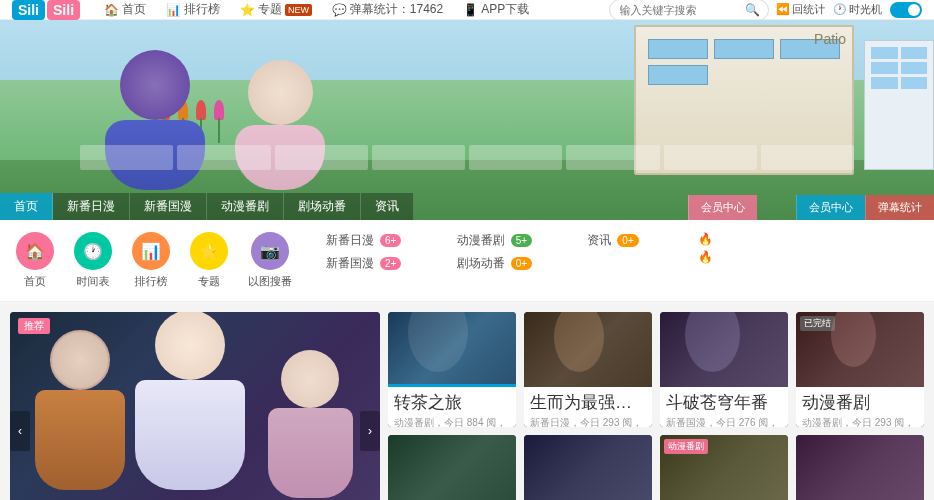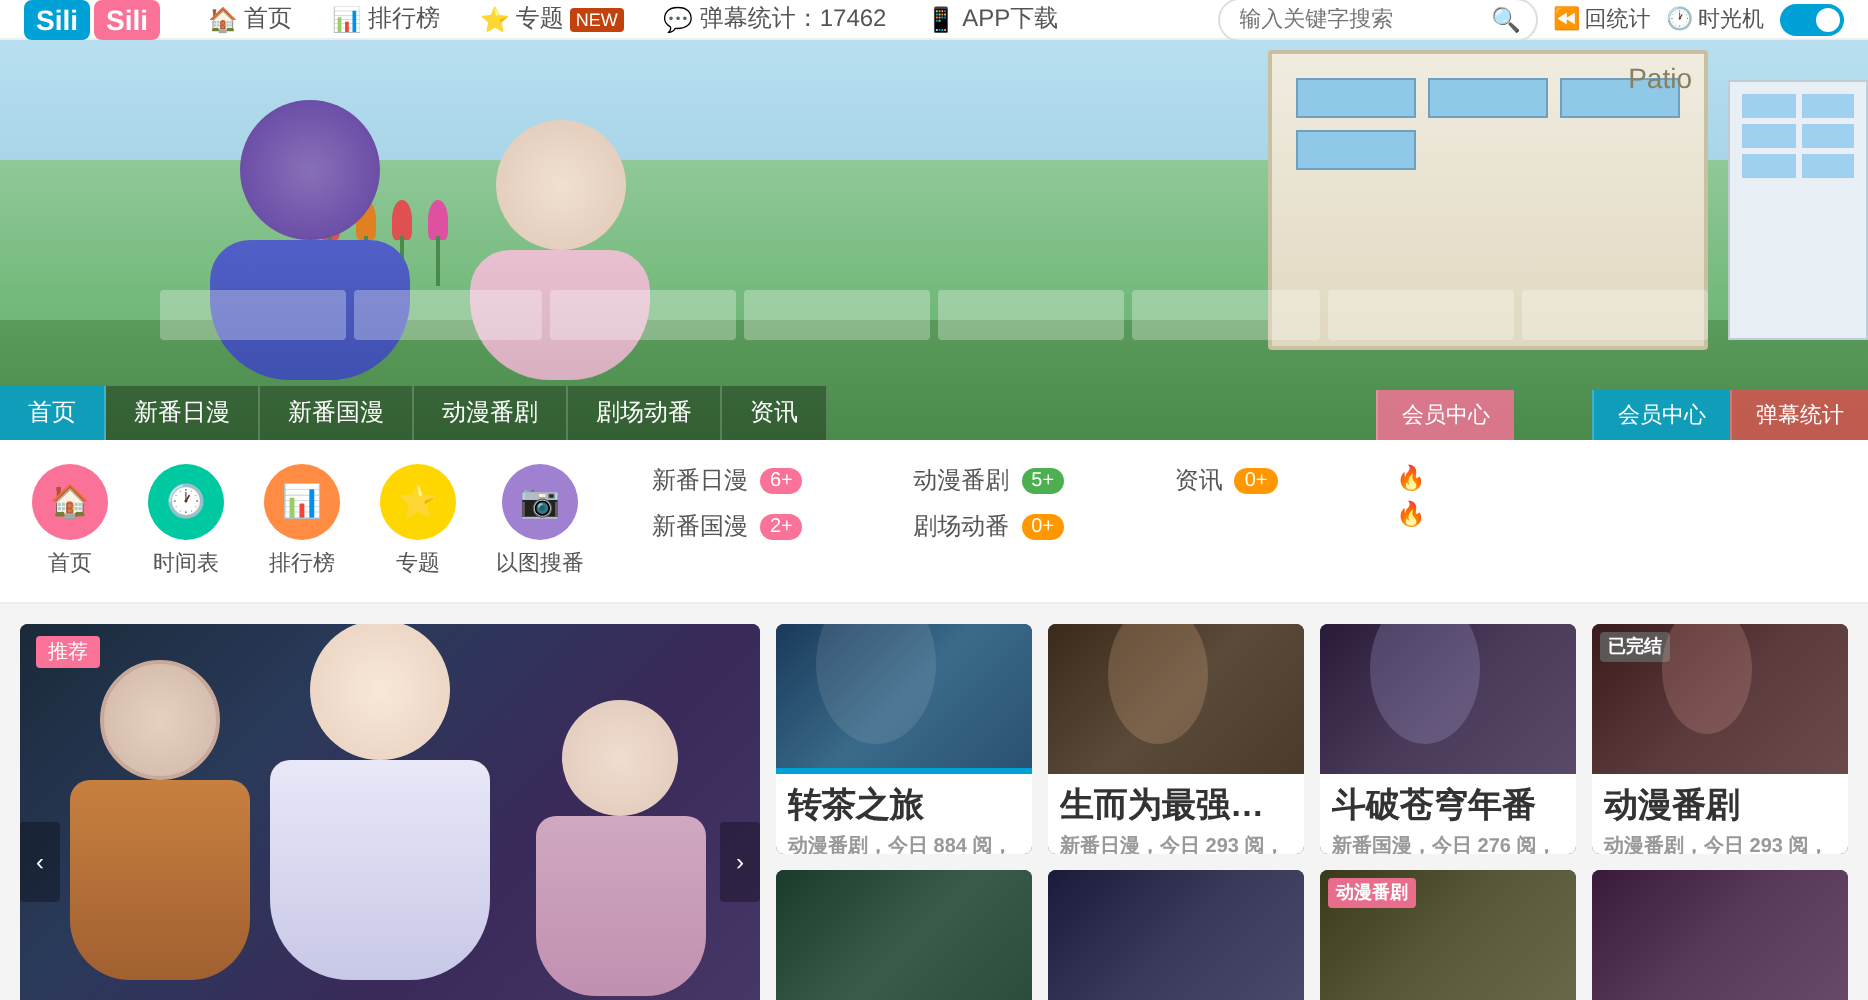--- a/index.html
+++ b/index.html
@@ -304,21 +304,20 @@
     .card-nav-prev { left: 0; }
     .card-nav-next { right: 0; }
 
     .card-small {
       border-radius: 4px;
       overflow: hidden;
       cursor: pointer;
       background: #2a3a4a;
       position: relative;
       height: 115px;
-      font-weight: bold;
     }
     .card-small-img {
       width: 100%;
       height: 75px;
       position: relative;
       overflow: hidden;
     }
     .cs1 { background: linear-gradient(135deg, #1a3a5a, #3a6a8a, #2a5070); }
     .cs2 { background: linear-gradient(135deg, #3a2a1a, #5a4a3a, #4a3a2a); }
     .cs3 { background: linear-gradient(135deg, #2a1a3a, #4a3a5a, #5a4a6a); }

